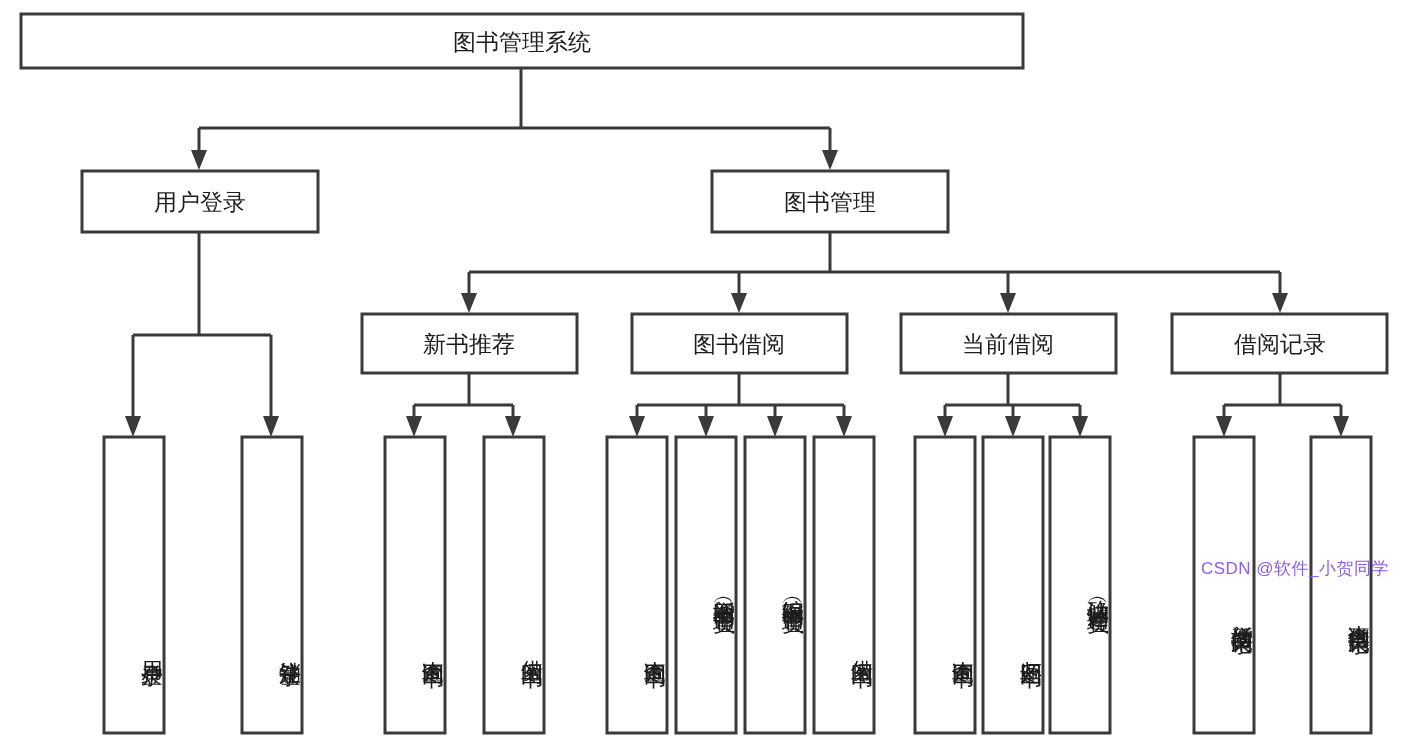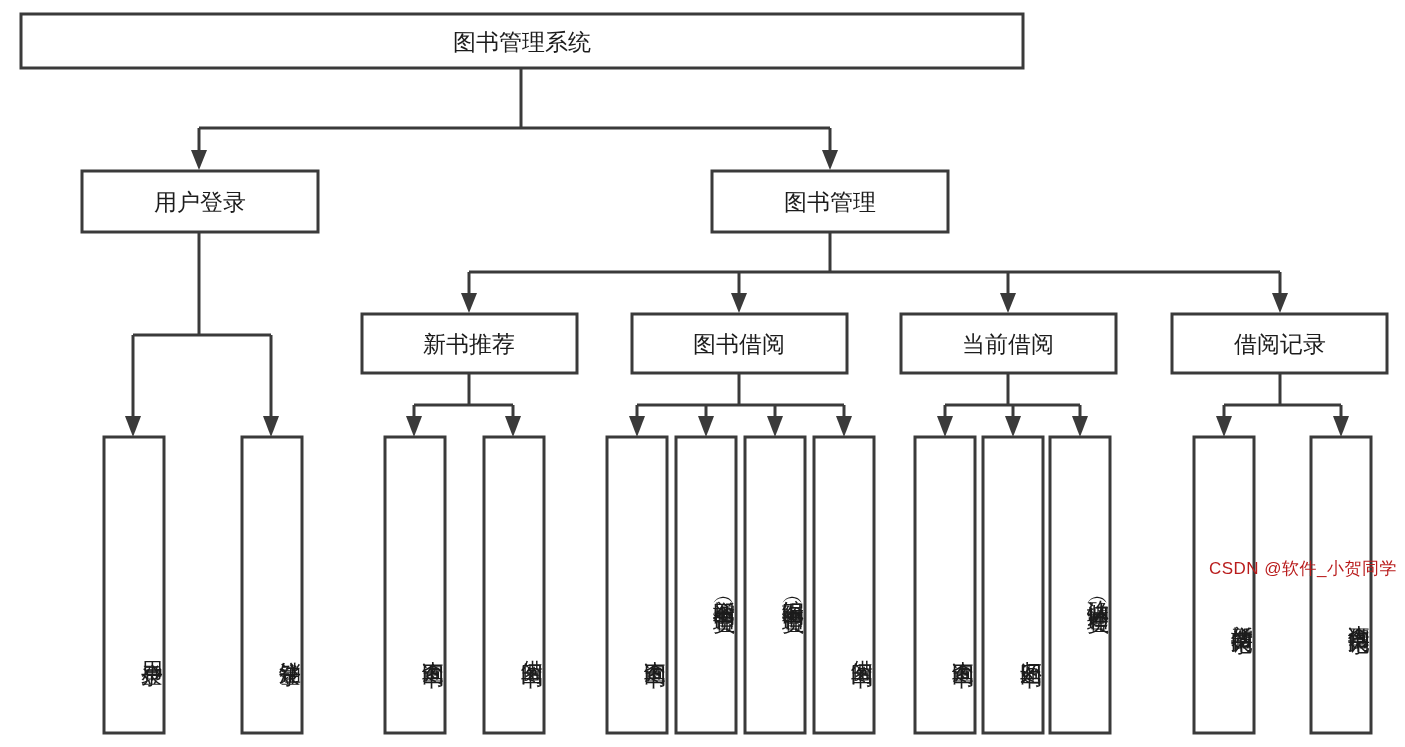--- a/index.html
+++ b/index.html
@@ -60,25 +60,25 @@
     font-family: "Liberation Sans", "DejaVu Sans", sans-serif;
     font-size: 22px;
     line-height: 1.08;
     color: #1c1c1c;
     letter-spacing: 2px;
     pointer-events: none;
     text-align: center;
   }
   .watermark {
     position: absolute;
-    right: 8px;
+    right: 16px;
     bottom: 6px;
     font-family: "Liberation Sans", "DejaVu Sans", sans-serif;
     font-size: 17px;
-    color: #b91c1c;
+    color: #8b5cf6;
     letter-spacing: 0.5px;
     white-space: nowrap;
   }
 </style>
 </head>
 <body>
 
 <div id="diagram-root">
 
   <svg class="diagram-svg" viewBox="0 0 1405 747" xmlns="http://www.w3.org/2000/svg">

